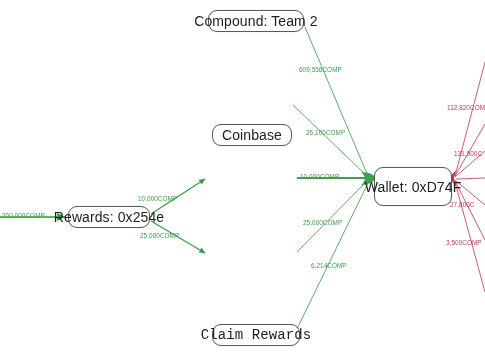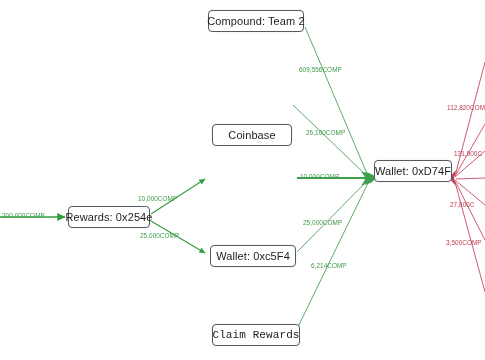--- a/index.html
+++ b/index.html
@@ -2,23 +2,23 @@
 <html><head>
 <meta charset="utf-8">
 <style>
   html,body{margin:0;padding:0;background:#ffffff;}
   body{width:485px;height:360px;overflow:hidden;
        font-family:"Liberation Sans","DejaVu Sans",sans-serif;}
   #stage{position:relative;width:485px;height:360px;overflow:hidden;background:#fff;}
   svg#edges{position:absolute;left:0;top:0;width:485px;height:360px;}
 
   .node{position:absolute;box-sizing:border-box;
-        background:#ffffff;border:1px solid #555a5e;border-radius:4px;
+        background:#ffffff;border:1px solid #555a5e;border-radius:9px;
         display:flex;align-items:center;justify-content:center;
-        font-size:11px;color:#1d1d1d;letter-spacing:.1px;white-space:nowrap;
+        font-size:14px;color:#1d1d1d;letter-spacing:.1px;white-space:nowrap;
         box-shadow:0 0 0 .5px rgba(0,0,0,.05);}
   .elabel{position:absolute;font-size:6.4px;white-space:nowrap;letter-spacing:.05px;}
   .elabel.in{color:#3d9a46;}
   .elabel.out{color:#bf3b54;}
 </style>
 </head>
 <body>
 
 <div id="stage">
 
@@ -63,33 +63,30 @@
 
   <div class="node" style="left:208px;top:10px;width:96px;height:22px;">
     <span>Compound: Team 2</span>
   </div>
 
   <div class="node" style="left:212px;top:88px;width:80px;height:22px;margin-top:36px;">
     <span>Coinbase</span>
   </div>
 
 
-  <div class="node" style="left:210px;top:245px;width:86px;height:22px;">
-    <span>Wallet: 0xc5F4</span>
-  </div>
 
   <div class="node" style="left:212px;top:324px;width:88px;height:22px;font-family:Liberation Mono, monospace;">
     <span>Claim Rewards</span>
   </div>
 
   <div class="node" style="left:68px;top:206px;width:82px;height:22px;">
     <span>Rewards: 0x254e</span>
   </div>
 
-  <div class="node" style="left:374px;top:160px;width:78px;height:22px;text-align:center;">
+  <div class="node" style="left:374px;top:167px;width:78px;height:39px;text-align:center;">
     <span>Wallet: 0xD74F</span>
   </div>
 
   <div class="elabel in" style="left:2px;top:212px;">200,000COMP</div>
   <div class="elabel in" style="left:138px;top:195px;">10,000COMP</div>
   <div class="elabel in" style="left:140px;top:232px;">25,000COMP</div>
   <div class="elabel in" style="left:299px;top:66px;">609,556COMP</div>
   <div class="elabel in" style="left:306px;top:129px;">26,100COMP</div>
   <div class="elabel in" style="left:300px;top:173px;">10,000COMP</div>
   <div class="elabel in" style="left:303px;top:219px;">25,000COMP</div>

